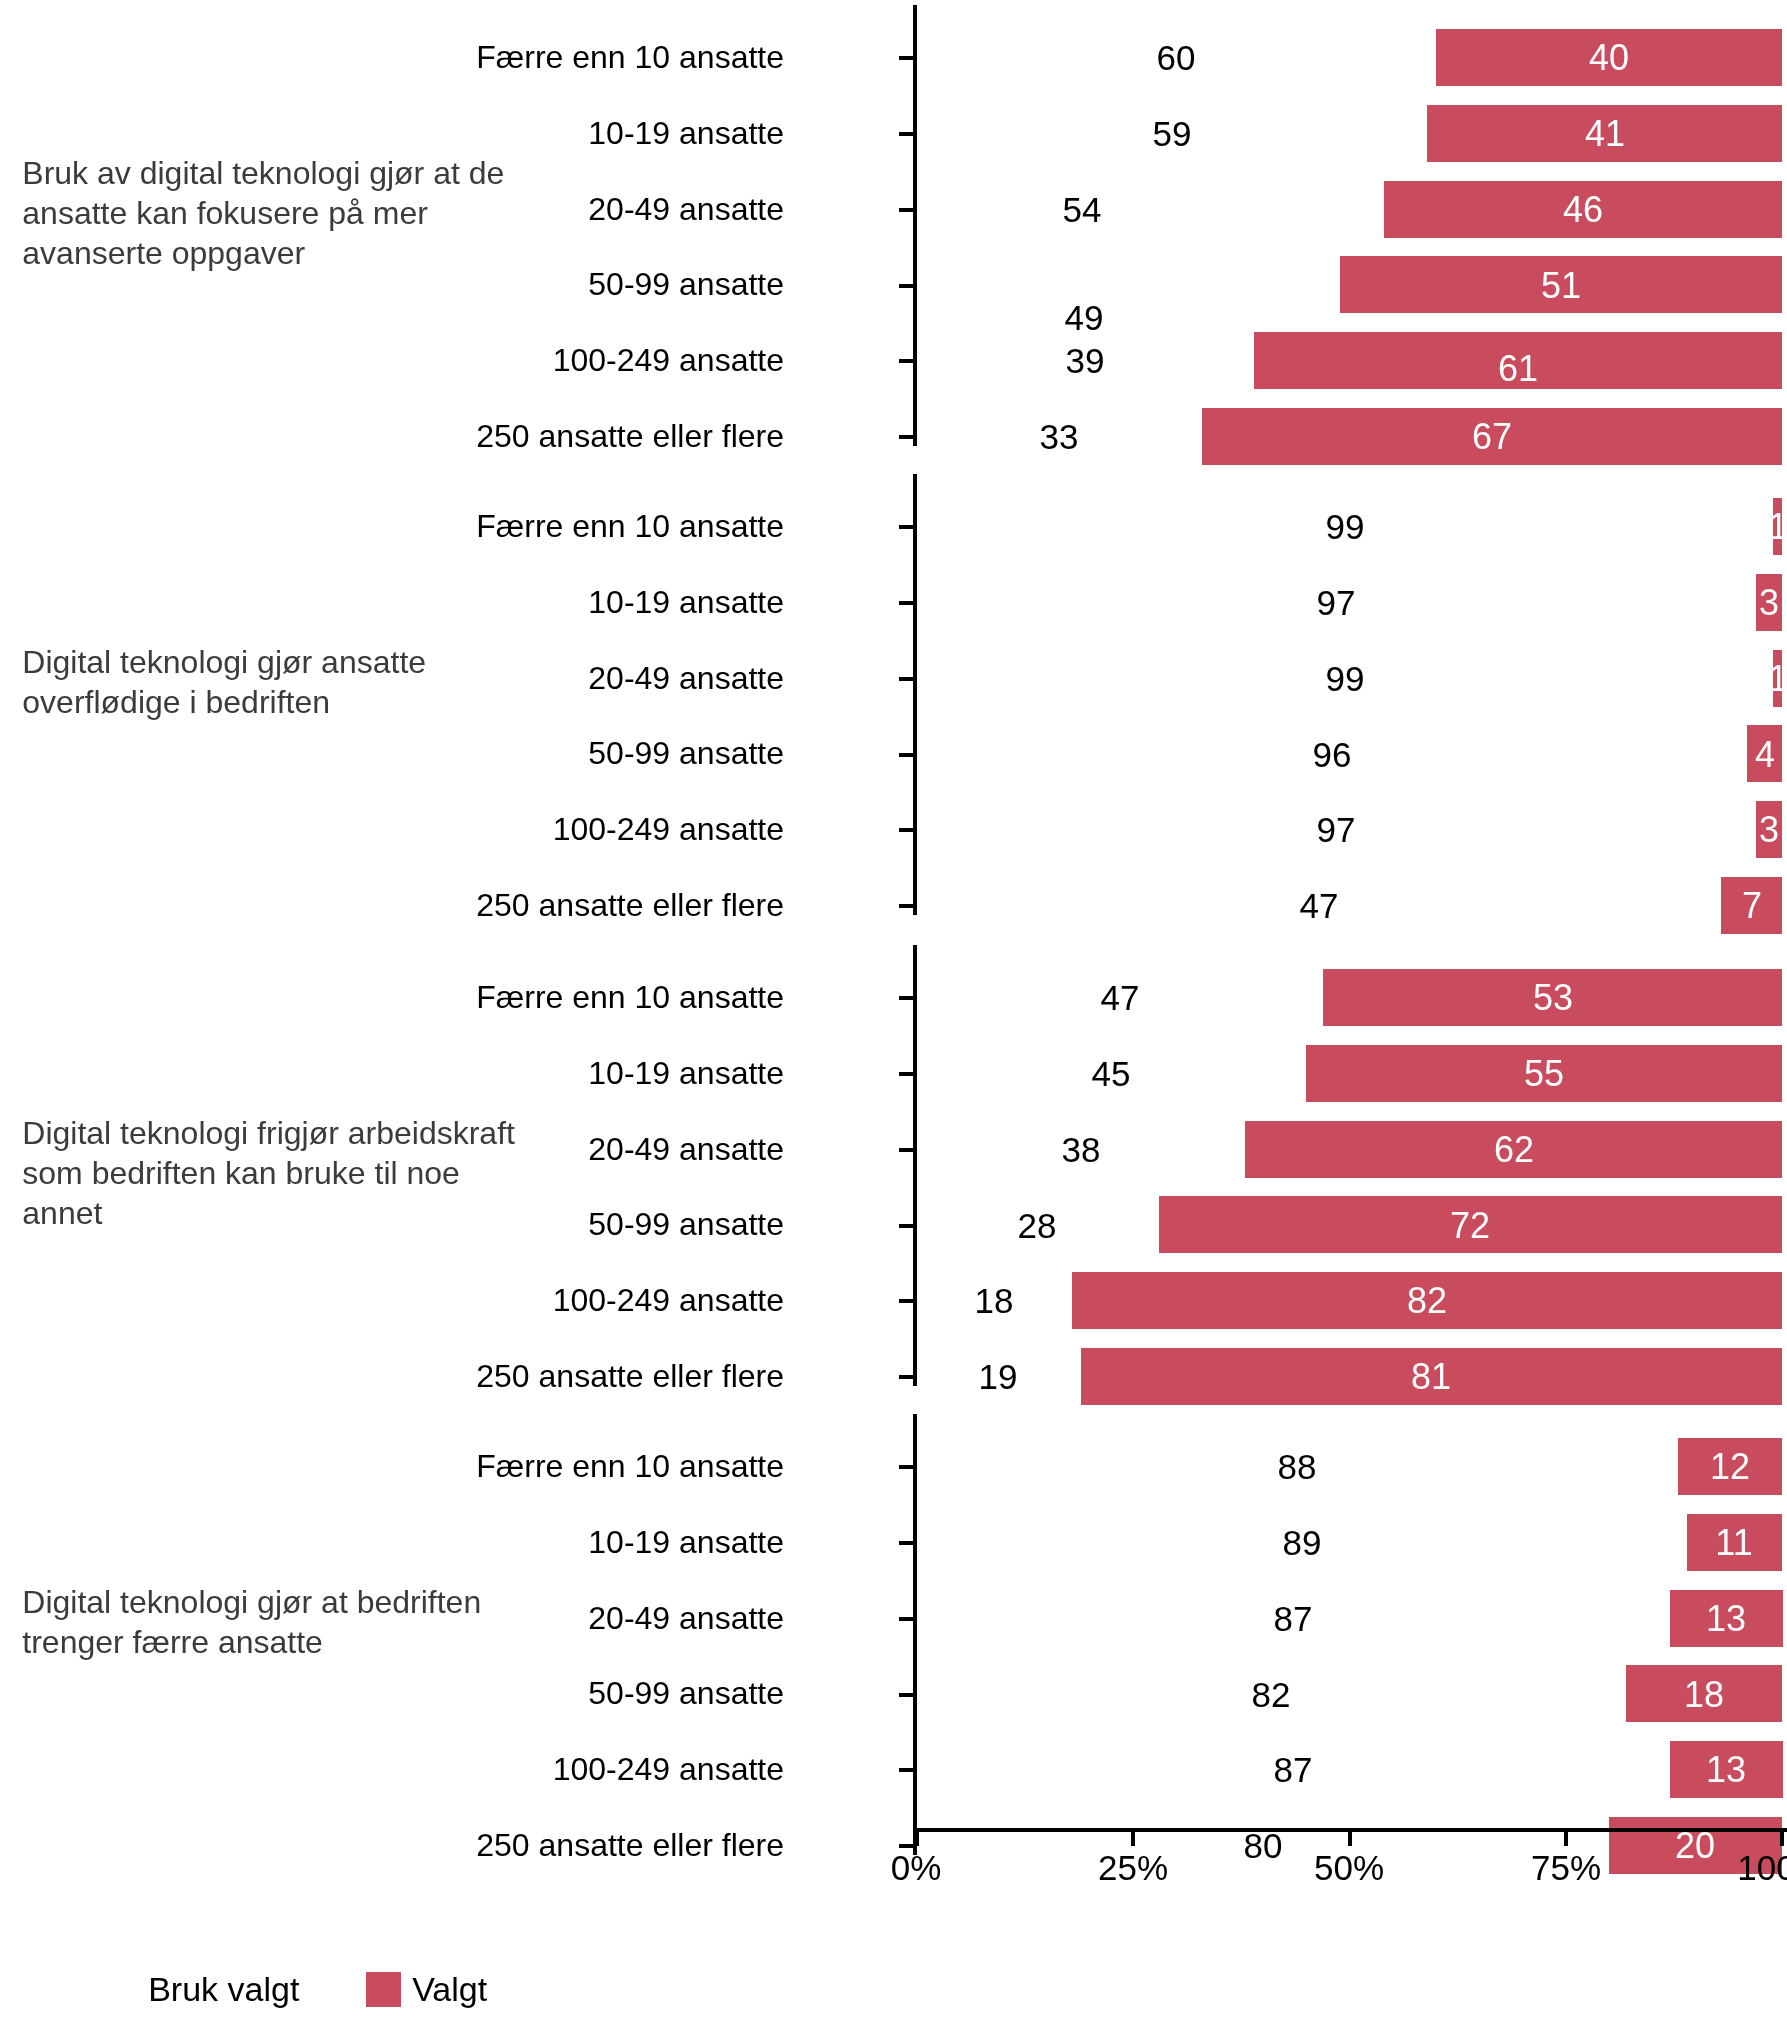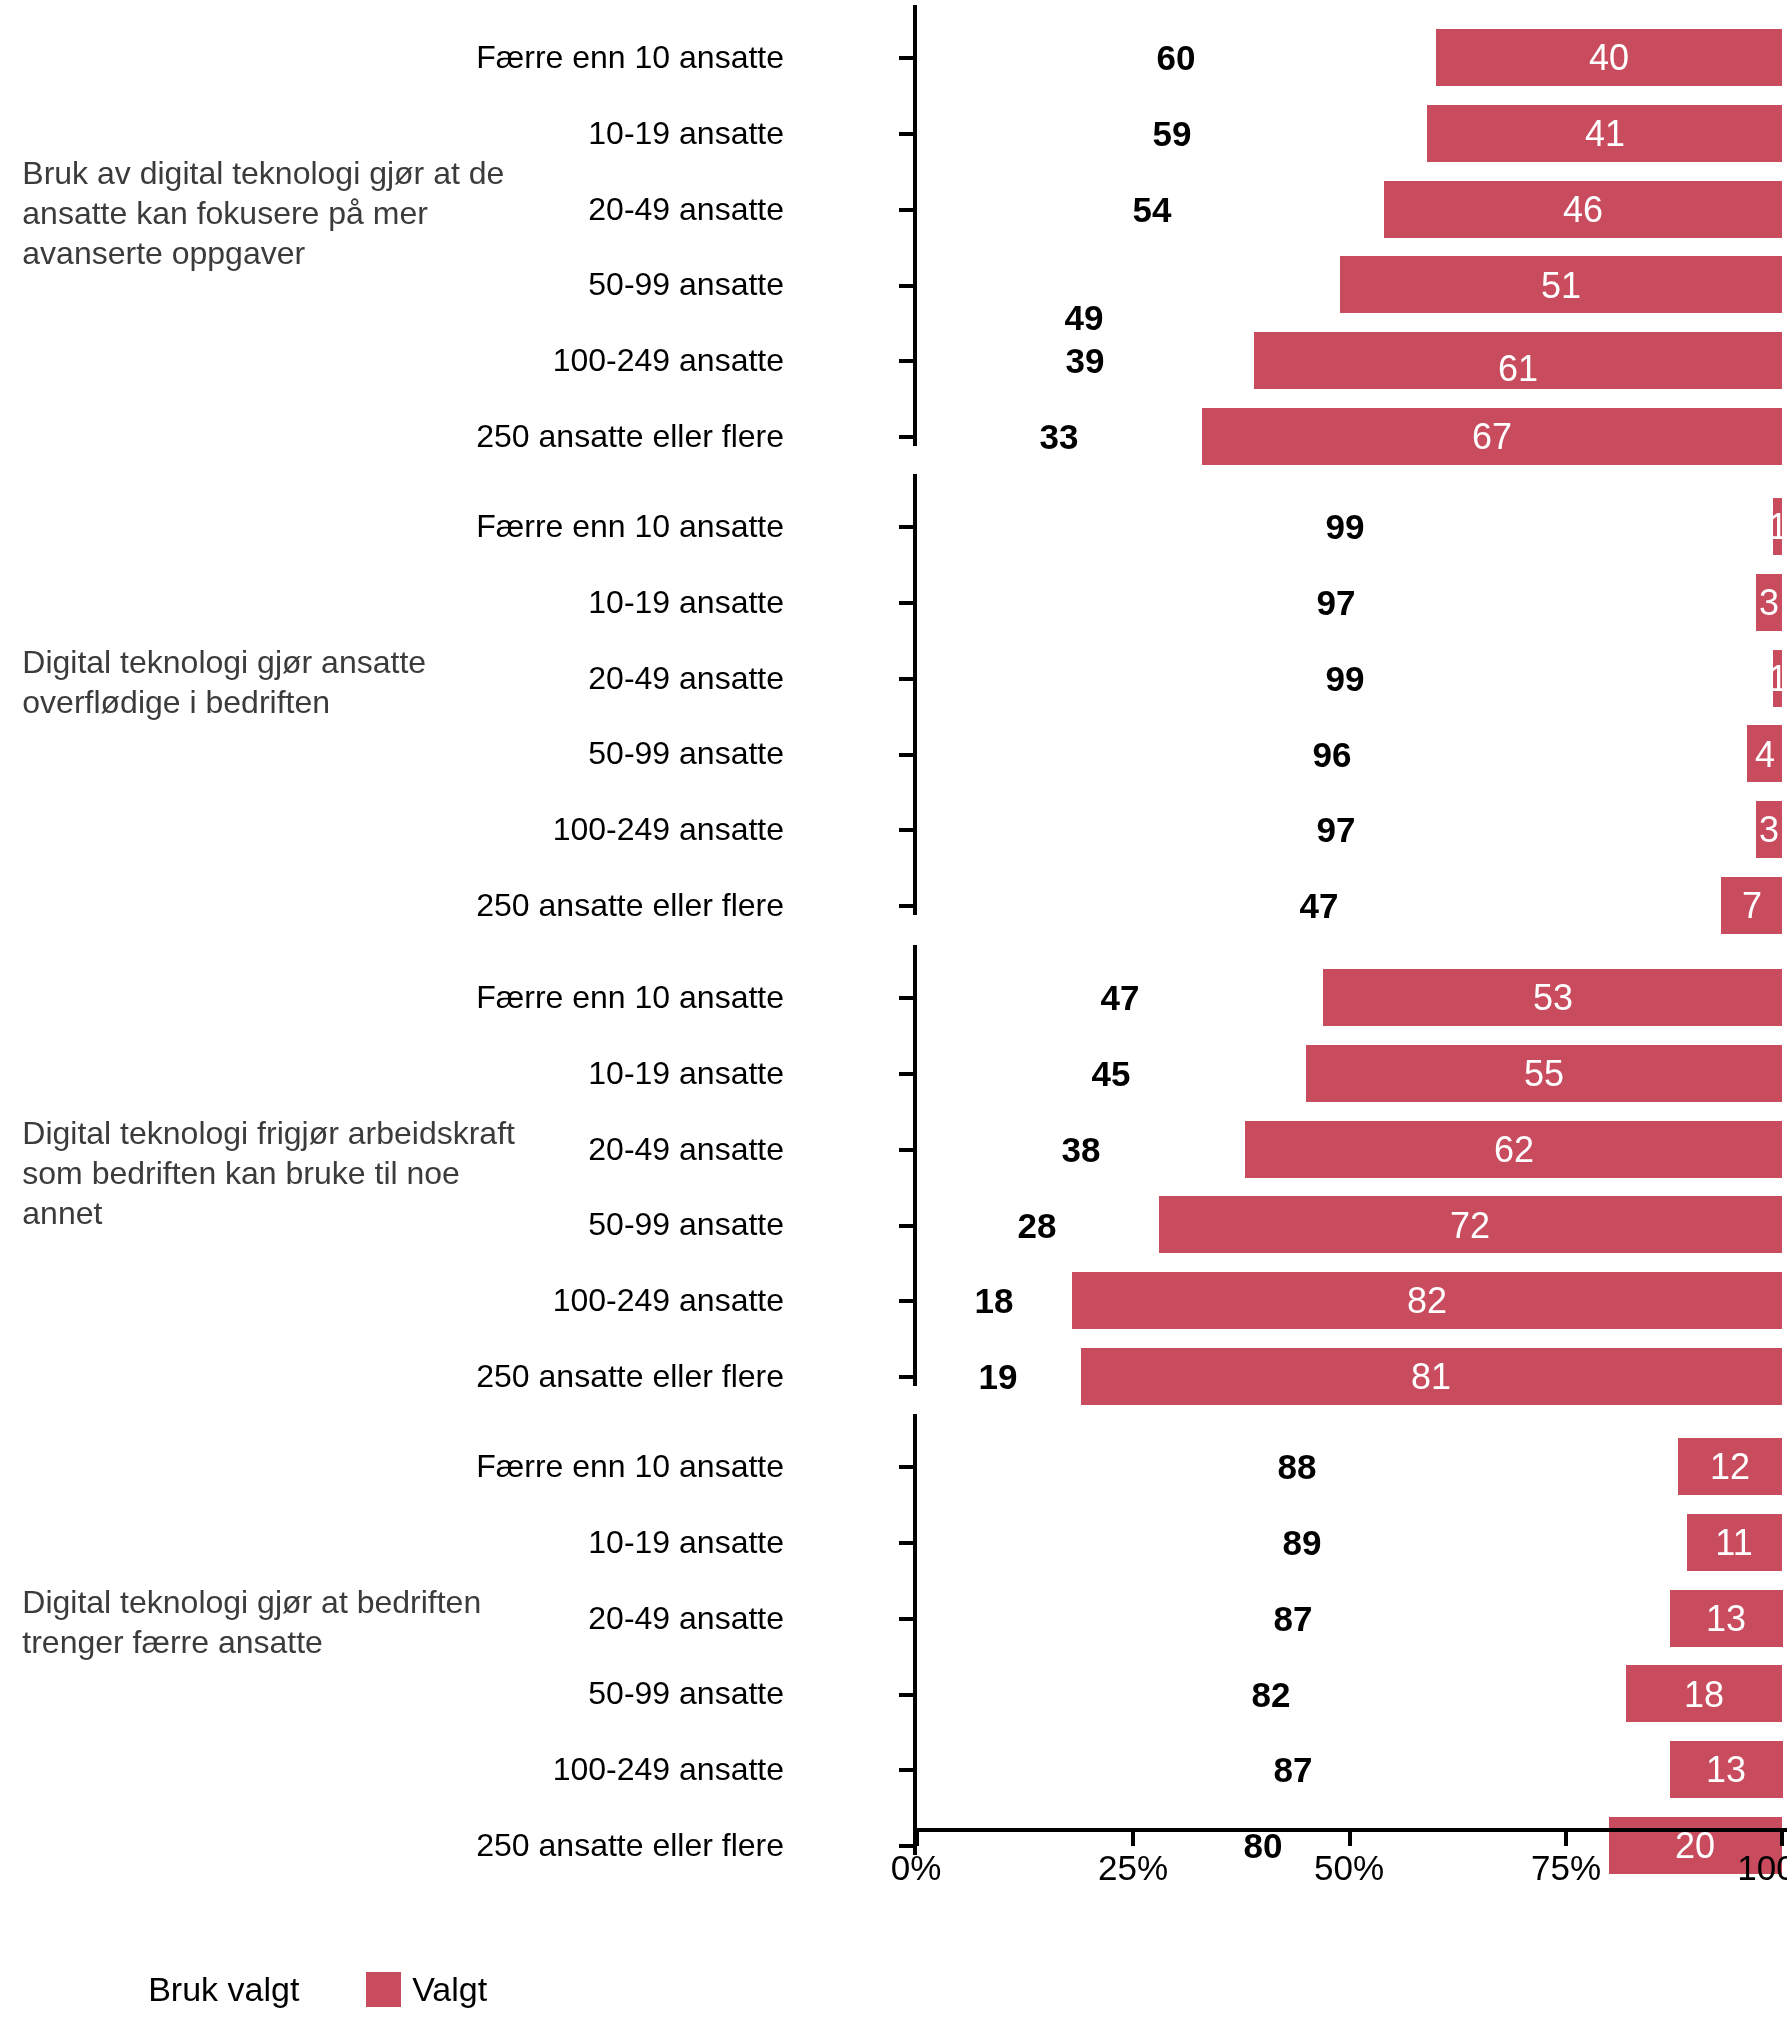--- a/index.html
+++ b/index.html
@@ -85,21 +85,20 @@
     text-align: center;
   }
 
   .left-value {
     position: absolute;
     font-size: 35px;
     line-height: 1;
     color: #000000;
     white-space: nowrap;
     text-align: left;
-    font-weight: bold;
   }
 
   
   #x-axis {
     position: absolute;
     left: 0;
     top: 1828px;
     width: 1788px;
     height: 104px;
   }
@@ -176,21 +175,21 @@
         <div class="cat-label" style="top: 112px;">10-19 ansatte</div>
         <div class="bar" style="left: 1427px; top: 100px; width: 355px; height: 57px;"></div>
         <div class="bar-label" style="left: 1605px; top: 111px; transform: translateX(-50%);">41</div>
         <div class="left-value" style="left: 1172px; top: 111px; transform: translateX(-50%);">59</div>
       </div>
       <div class="row" style="top: 0px; height: 455px;">
         <div class="tick-mark" style="left: 899px; top: 203px;"></div>
         <div class="cat-label" style="top: 188px;">20-49 ansatte</div>
         <div class="bar" style="left: 1384px; top: 176px; width: 398px; height: 57px;"></div>
         <div class="bar-label" style="left: 1583px; top: 187px; transform: translateX(-50%);">46</div>
-        <div class="left-value" style="left: 1152px; top: 187px; transform: translateX(-50%);">54</div>
+        <div class="left-value" style="left: 1082px; top: 187px; transform: translateX(-50%);">54</div>
       </div>
       <div class="row" style="top: 0px; height: 455px;">
         <div class="tick-mark" style="left: 899px; top: 279px;"></div>
         <div class="cat-label" style="top: 263px;">50-99 ansatte</div>
         <div class="bar" style="left: 1340px; top: 251px; width: 442px; height: 57px;"></div>
         <div class="bar-label" style="left: 1561px; top: 263px; transform: translateX(-50%);">51</div>
         <div class="left-value" style="left: 1084px; top: 263px; transform: translateX(-50%); margin-top: 32px;">49</div>
       </div>
       <div class="row" style="top: 0px; height: 455px;">
         <div class="tick-mark" style="left: 899px; top: 354px;"></div>

